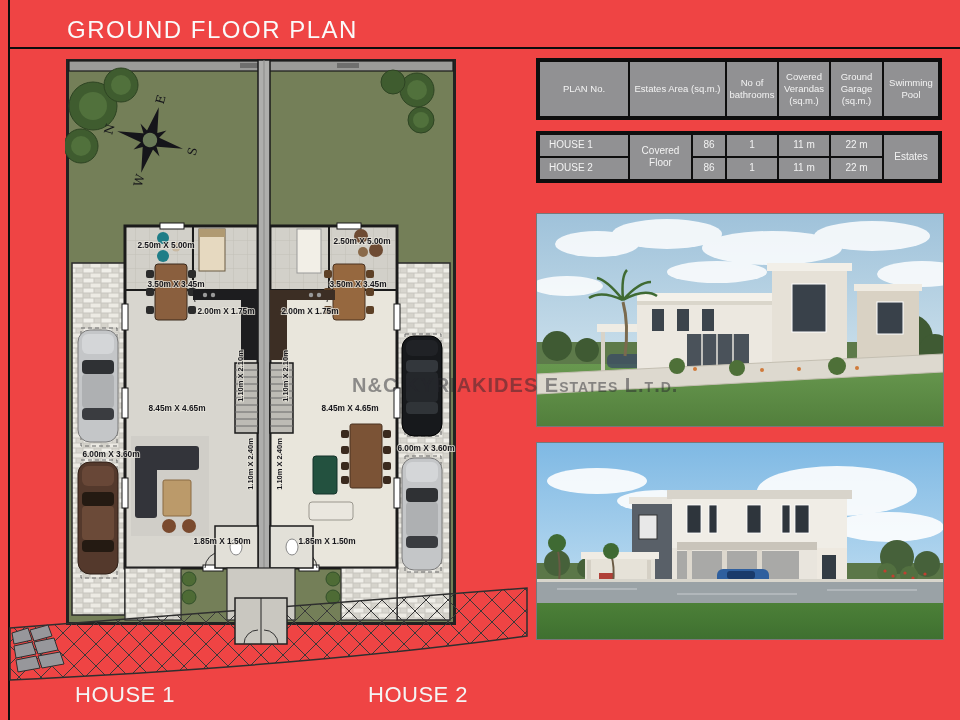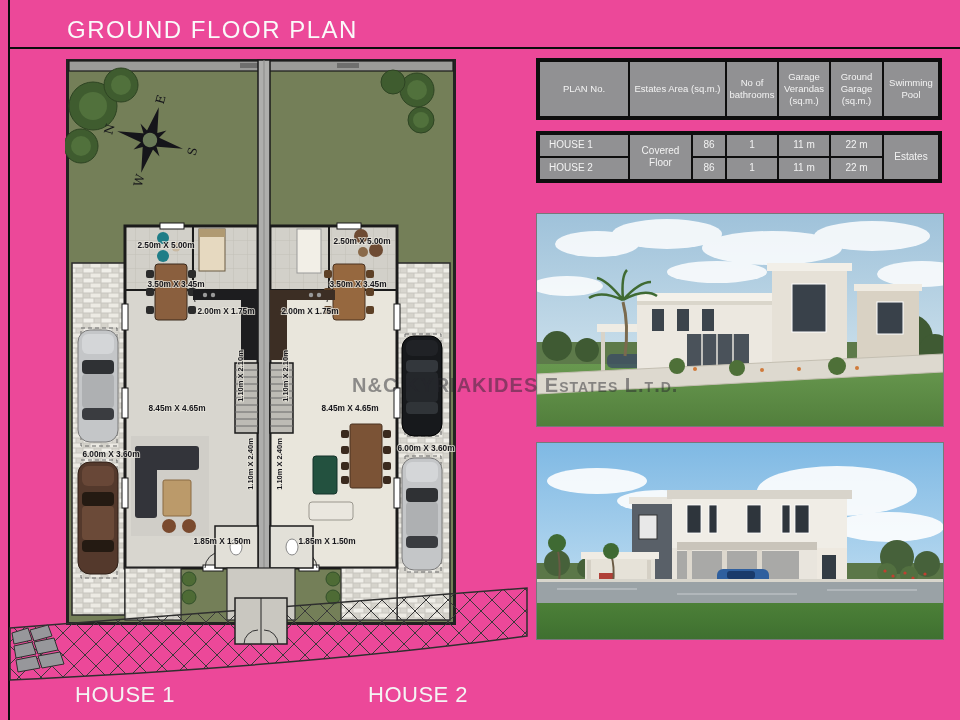--- a/index.html
+++ b/index.html
@@ -1,16 +1,16 @@
 <!DOCTYPE html>
 <html><head>
 <meta charset="utf-8">
 <style>
   html,body{margin:0;padding:0;background:#6f7072;}
-  .stage{position:relative;width:960px;height:720px;background:#ec4899;overflow:hidden;
+  .stage{position:relative;width:960px;height:720px;background:#ef4444;overflow:hidden;
          font-family:"Liberation Sans",sans-serif;}
   .vline{position:absolute;left:8px;top:0;width:2px;height:720px;background:#0d0d0d;}
   .hline{position:absolute;left:10px;top:47px;width:950px;height:2px;background:#0d0d0d;}
   .page-title{position:absolute;left:67px;top:16px;font-size:24px;letter-spacing:1.5px;
               color:#fafafa;font-weight:400;white-space:nowrap;}
   
   .spec{position:absolute;border:2px solid #0e0e0e;background:#0e0e0e;}
   .spec table{border-collapse:collapse;table-layout:fixed;width:400px;}
   .spec th,.spec td{border:2px solid #0e0e0e;background:#919193;color:#f3f3f3;
        font-weight:400;text-align:center;vertical-align:middle;font-size:9.5px;
@@ -56,21 +56,21 @@
           <col style="width:52px">
           <col style="width:52px">
           <col style="width:53px">
           <col style="width:56px">
         </colgroup>
       <tbody>
           <tr>
         <th>PLAN No.</th>
         <th>Estates Area (sq.m.)</th>
         <th>No of bathrooms</th>
-        <th>Garage Verandas (sq.m.)</th>
+        <th>Covered Verandas (sq.m.)</th>
         <th>Ground Garage (sq.m.)</th>
         <th>Swimming Pool</th>
       </tr>
     </tbody>
       </table>
   </div>
 
   <div class="spec spec-data">
     <table>
       <colgroup>

